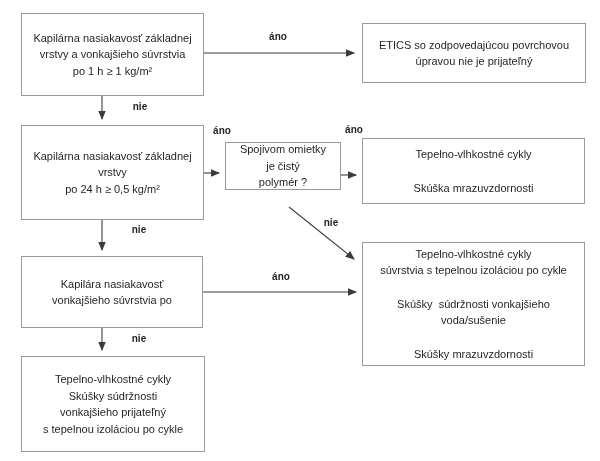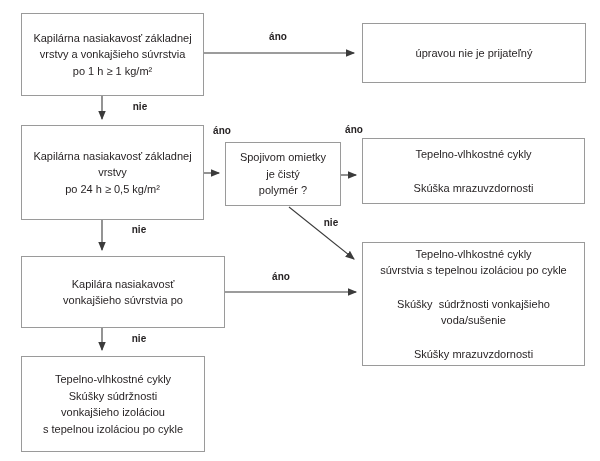--- a/index.html
+++ b/index.html
@@ -70,57 +70,58 @@
     <line x1="102" y1="328" x2="102" y2="350" marker-end="url(#ah)"></line>
   </svg>
 
   <div class="box" style="left:21px;top:13px;width:183px;height:83px;">
     <div class="line">Kapilárna nasiakavosť základnej</div>
     <div class="line">vrstvy a vonkajšieho súvrstvia</div>
     <div class="line">po 1 h ≥ 1 kg/m²</div>
   </div>
 
   <div class="box" style="left:362px;top:23px;width:224px;height:60px;">
+    <div class="line">ETICS so zodpovedajúcou povrchovou</div>
     <div class="line">úpravou nie je prijateľný</div>
   </div>
 
   <div class="box" style="left:21px;top:125px;width:183px;height:95px;">
     <div class="line">Kapilárna nasiakavosť základnej</div>
     <div class="line">vrstvy</div>
     <div class="line">po 24 h ≥ 0,5 kg/m²</div>
   </div>
 
-  <div class="box" style="left:225px;top:142px;width:116px;height:64px;">
+  <div class="box" style="left:225px;top:142px;width:116px;height:48px;">
     <div class="line">Spojivom omietky</div>
     <div class="line">je čistý</div>
     <div class="line">polymér ?</div>
   </div>
 
   <div class="box" style="left:362px;top:138px;width:223px;height:66px;">
     <div class="line">Tepelno-vlhkostné cykly</div>
     <div class="line gap-above">Skúška mrazuvzdornosti</div>
   </div>
 
-  <div class="box" style="left:21px;top:256px;width:204px;height:72px;">
+  <div class="box" style="left:21px;top:256px;width:182px;height:72px;">
     <div class="line">Kapilára nasiakavosť</div>
     <div class="line">vonkajšieho súvrstvia po</div>
   </div>
 
   <div class="box" style="left:362px;top:242px;width:223px;height:124px;">
     <div class="line">Tepelno-vlhkostné cykly</div>
     <div class="line">súvrstvia s tepelnou izoláciou po cykle</div>
     <div class="line gap-above">Skúšky  súdržnosti vonkajšieho</div>
     <div class="line">voda/sušenie</div>
     <div class="line gap-above">Skúšky mrazuvzdornosti</div>
   </div>
 
   <div class="box" style="left:21px;top:356px;width:184px;height:96px;">
     <div class="line">Tepelno-vlhkostné cykly</div>
     <div class="line">Skúšky súdržnosti</div>
-    <div class="line">vonkajšieho izoláciou</div>
+    <div class="line">vonkajšieho prijateľný</div>
     <div class="line">s tepelnou izoláciou po cykle</div>
   </div>
 
   <div class="edge-label" style="left:256px;top:29px;">áno</div>
   <div class="edge-label" style="left:118px;top:99px;">nie</div>
   <div class="edge-label" style="left:200px;top:123px;">áno</div>
   <div class="edge-label" style="left:332px;top:122px;">áno</div>
   <div class="edge-label" style="left:309px;top:215px;">nie</div>
   <div class="edge-label" style="left:117px;top:222px;">nie</div>
   <div class="edge-label" style="left:259px;top:269px;">áno</div>

